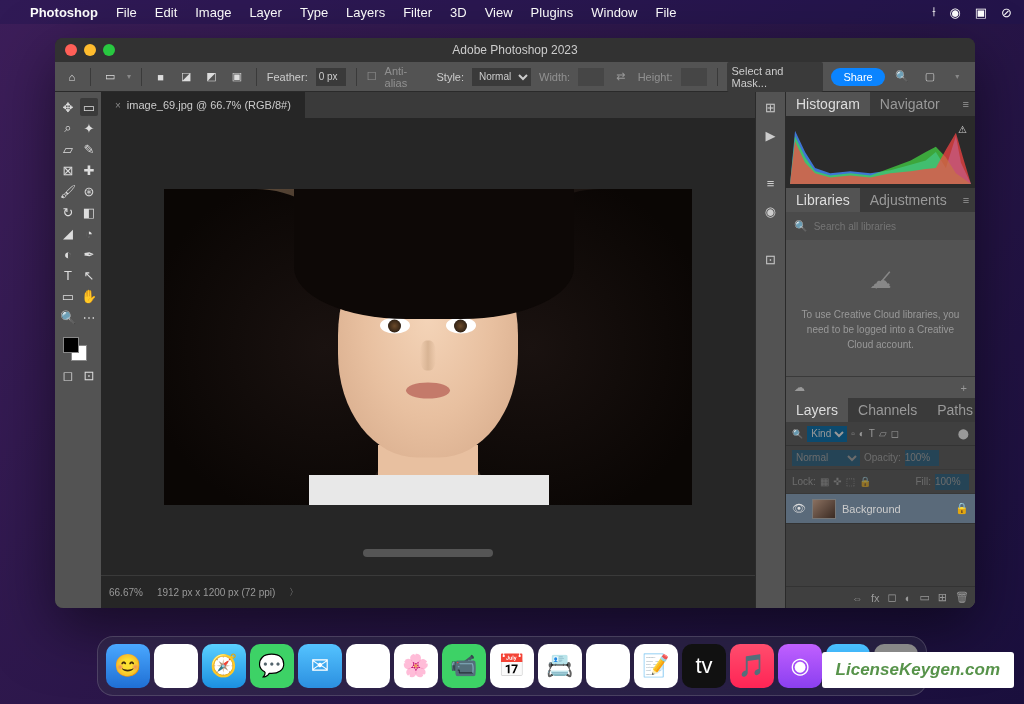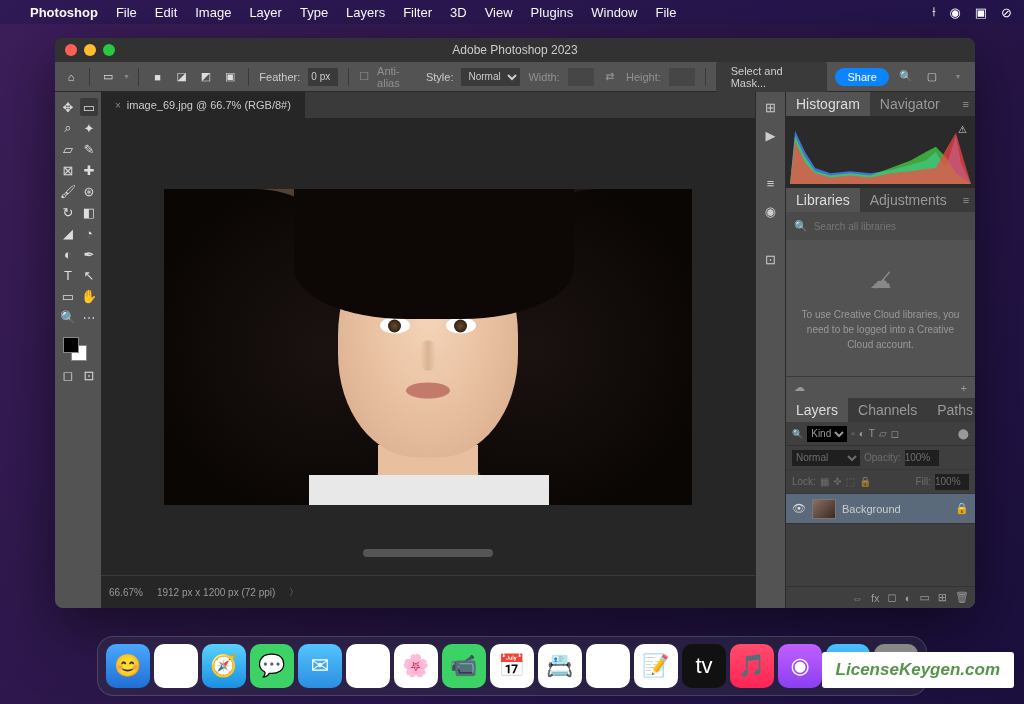--- a/index.html
+++ b/index.html
@@ -60,21 +60,21 @@
 .histogram{height:72px;background:#2a2a2a;position:relative;padding:4px}
 .histogram svg{width:100%;height:100%}
 .hwarn{position:absolute;right:8px;top:8px;color:#ccc;font-size:10px}
 .libsearch{height:28px;display:flex;align-items:center;padding:0 8px;gap:6px;background:#4a4a4a}
 .libsearch input{flex:1;background:transparent;border:none;color:#888;font-size:10px;}
 .libmsg{padding:24px 14px;text-align:center;color:#999;font-size:10px;line-height:1.5}
 .libmsg .cloudicn{font-size:22px;color:#888;display:block;margin-bottom:10px}
 .libfoot{height:22px;border-top:1px solid #3a3a3a;display:flex;align-items:center;padding:0 8px;justify-content:space-between;color:#999}
 .layers-body{flex:1;display:flex;flex-direction:column;background:#3f3f3f}
 .layer-controls{height:24px;display:flex;align-items:center;padding:0 6px;gap:4px;font-size:10px;color:#999;border-bottom:1px solid #333}
-.layer-controls select,.layer-controls input{background:#000000;border:none;color:#999;font-size:10px;height:16px}
+.layer-controls select,.layer-controls input{background:#0c4a6e;border:none;color:#999;font-size:10px;height:16px}
 .layer-row{height:30px;background:#5a6a7a;display:flex;align-items:center;padding:0 6px;gap:6px;border-bottom:1px solid #333}
 .layer-thumb{width:24px;height:20px;background:linear-gradient(135deg,#8a7060,#3a2a22);border:1px solid #777}
 .layer-foot{height:22px;border-top:1px solid #333;display:flex;align-items:center;justify-content:flex-end;padding:0 6px;gap:8px;color:#999;font-size:11px}
 .dock{position:absolute;bottom:8px;left:50%;transform:translateX(-50%);height:60px;background:rgba(60,60,80,0.35);backdrop-filter:blur(20px);border-radius:16px;display:flex;align-items:center;padding:0 8px;gap:4px;border:1px solid rgba(255,255,255,0.15)}
 .dock-icon{width:44px;height:44px;border-radius:10px;display:flex;align-items:center;justify-content:center;font-size:22px;color:#fff}
 .watermark{position:absolute;right:10px;bottom:16px;background:#fff;color:#57934a;padding:8px 14px;font-size:17px;font-weight:600;border-radius:3px;font-style:italic}
 .disabled{opacity:0.5}
 </style>
 </head>
 <body>
@@ -129,21 +129,21 @@
     <span class="disabled">☐</span>
     <span class="disabled">Anti-alias</span>
     <span>Style:</span>
     <select><option>Normal</option></select>
     <span class="disabled">Width:</span>
     <input class="disabled" style="width: 26px;">
     <span class="icon-btn disabled">⇄</span>
     <span class="disabled">Height:</span>
     <input class="disabled" style="width: 26px;">
     <span class="sep"></span>
-    <span style="background:#3a3a3a;padding:3px 15px;border-radius:2px">Select and Mask...</span>
+    <span style="background:#3a3a3a;padding:3px 4px;border-radius:2px">Select and Mask...</span>
     <span class="share">Share</span>
     <span class="ricn">🔍</span>
     <span class="ricn">▢</span>
     <span class="ricn" style="font-size:8px;color:#888">▾</span>
   </div>
 
   <div class="workspace">
     <div class="toolbar">
       <div class="tool">✥</div>
       <div class="tool active">▭</div>

